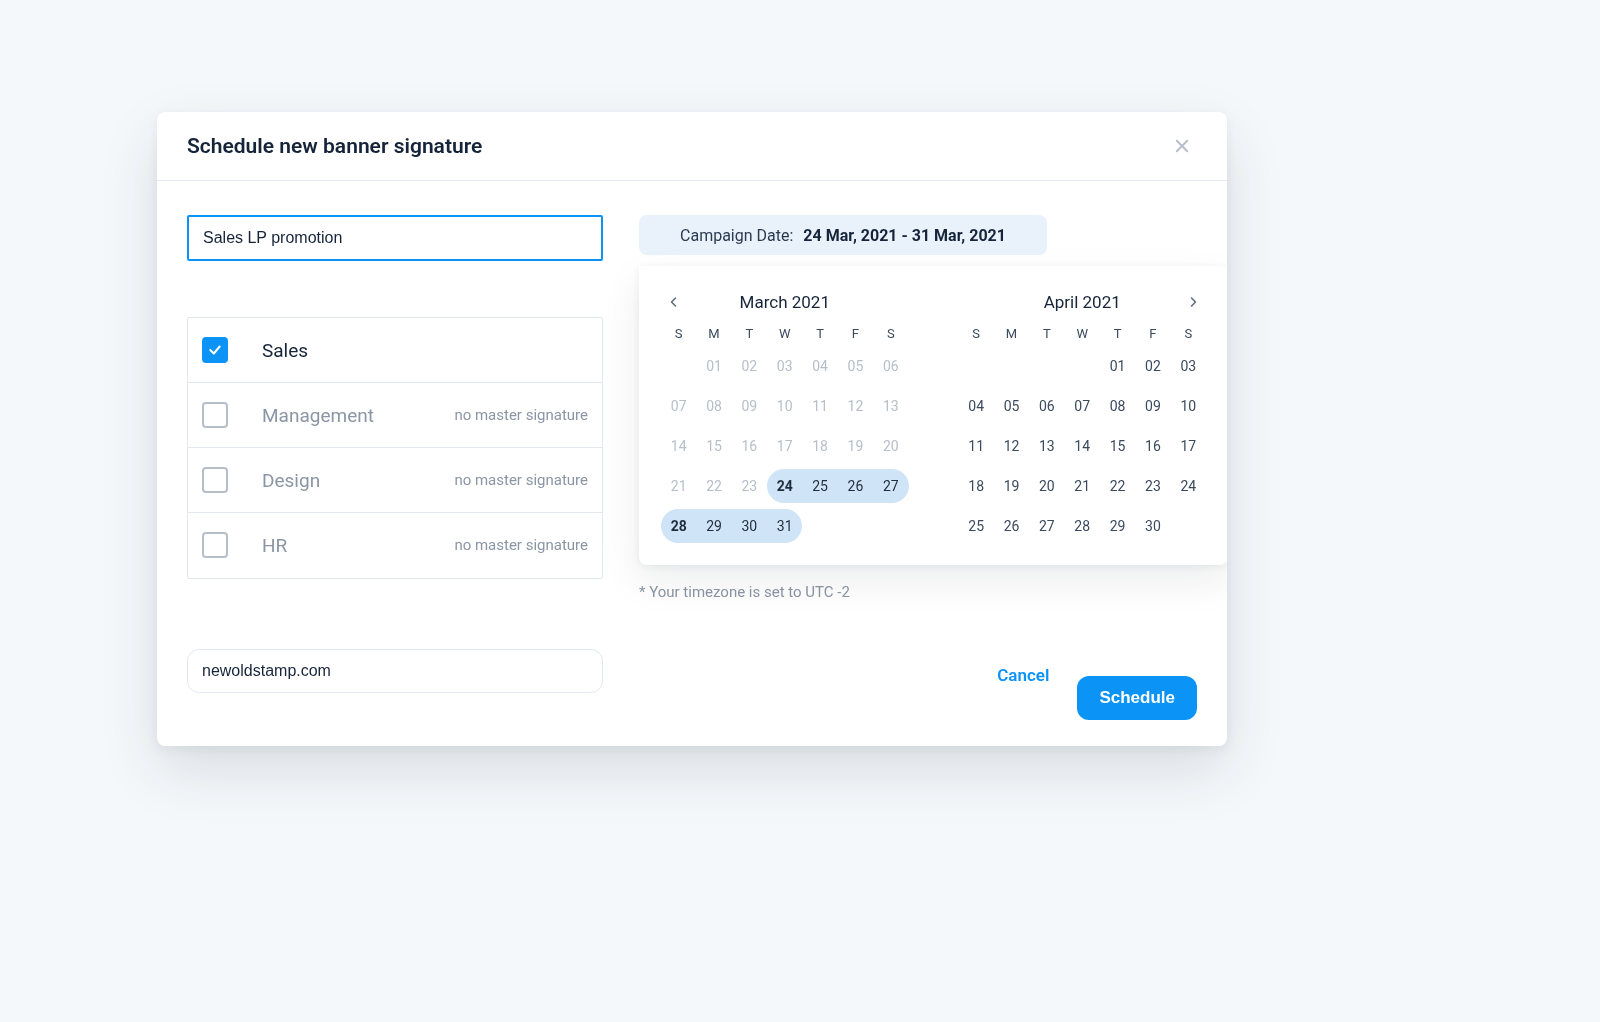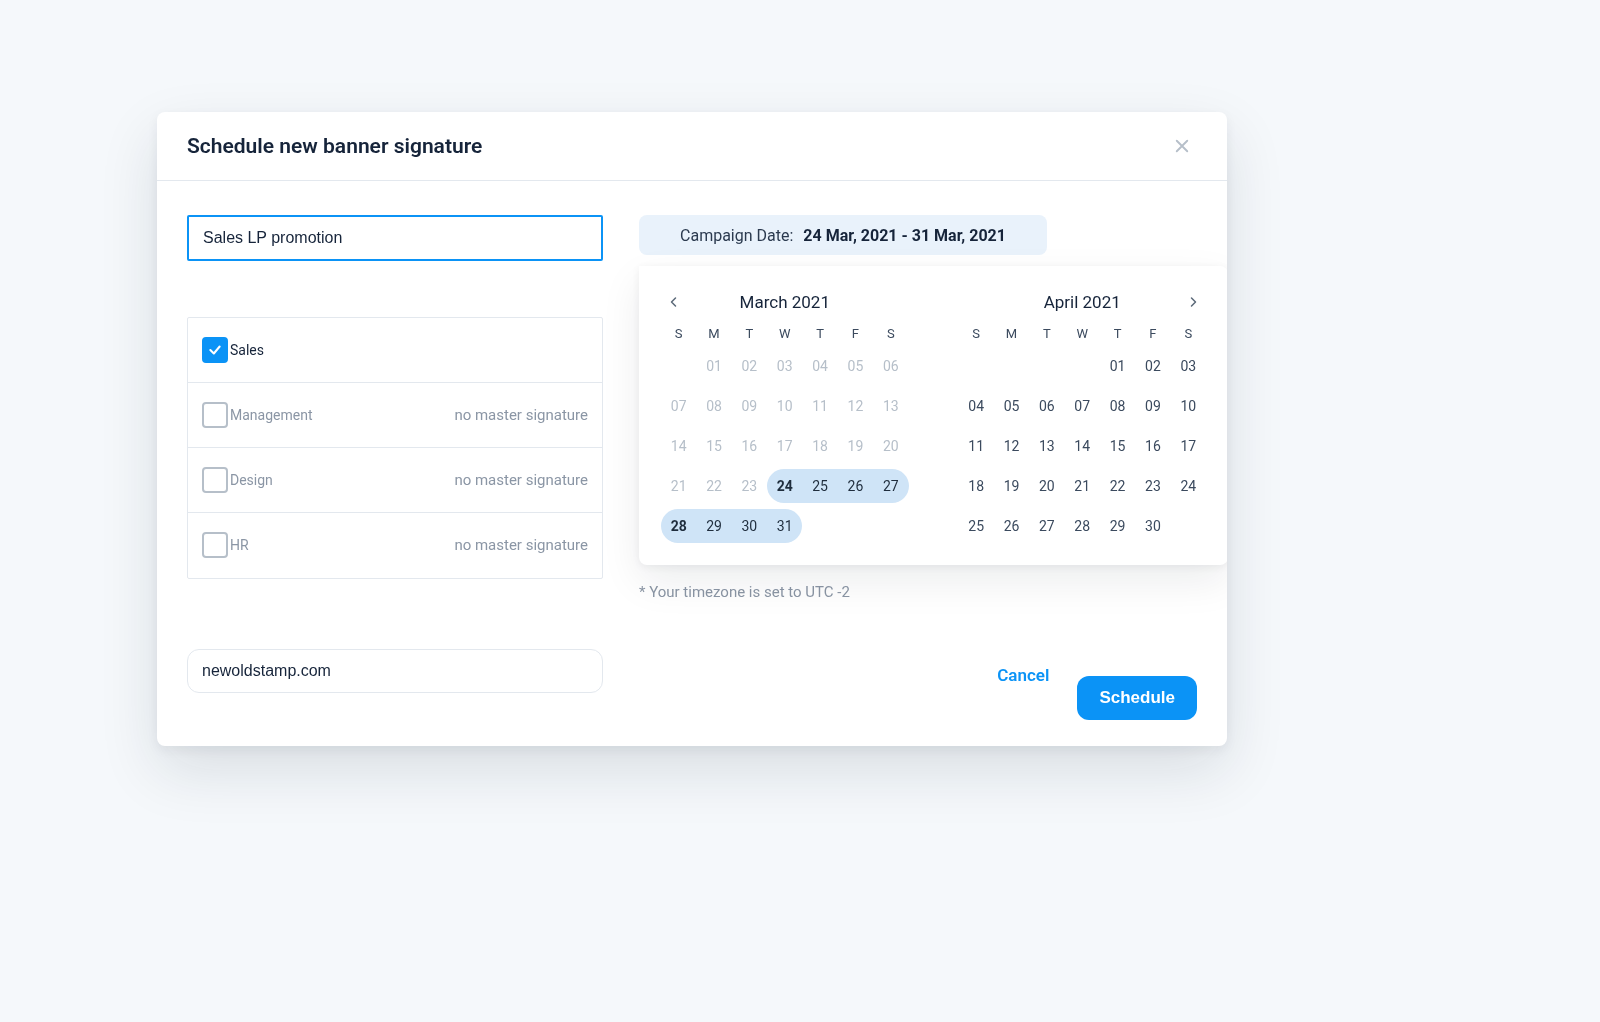--- a/index.html
+++ b/index.html
@@ -41,21 +41,21 @@
   }
   .dept-row:first-child{border-top:none;}
   .chk{
     width:22px;height:22px;border-radius:4px;border:2px solid var(--muted2);
     display:flex;align-items:center;justify-content:center;cursor:pointer;
     flex:0 0 auto;
   }
   .chk.checked{background:var(--accent);border-color:var(--accent);}
   .chk svg{display:none;}
   .chk.checked svg{display:block;}
-  .dept-name{margin-left:2px;font-size:14px;color:var(--text);}
+  .dept-name{margin-left:34px;font-size:19px;color:var(--text);}
   .dept-name.dim{color:var(--muted);}
   .dept-note{margin-left:auto;font-size:15px;color:var(--muted);}
   .url-input{
     margin-top:36px;height:42px;border:1px solid var(--border);border-radius:12px;
     padding:0 14px;font-size:16px;color:var(--text);outline:none;
   }
   .right-col{flex:1;min-width:0;}
   .date-bar{
     height:40px;background:#e9f2fb;border-radius:8px;display:flex;align-items:center;justify-content:center;
     font-size:16px;color:var(--text);width:408px;

